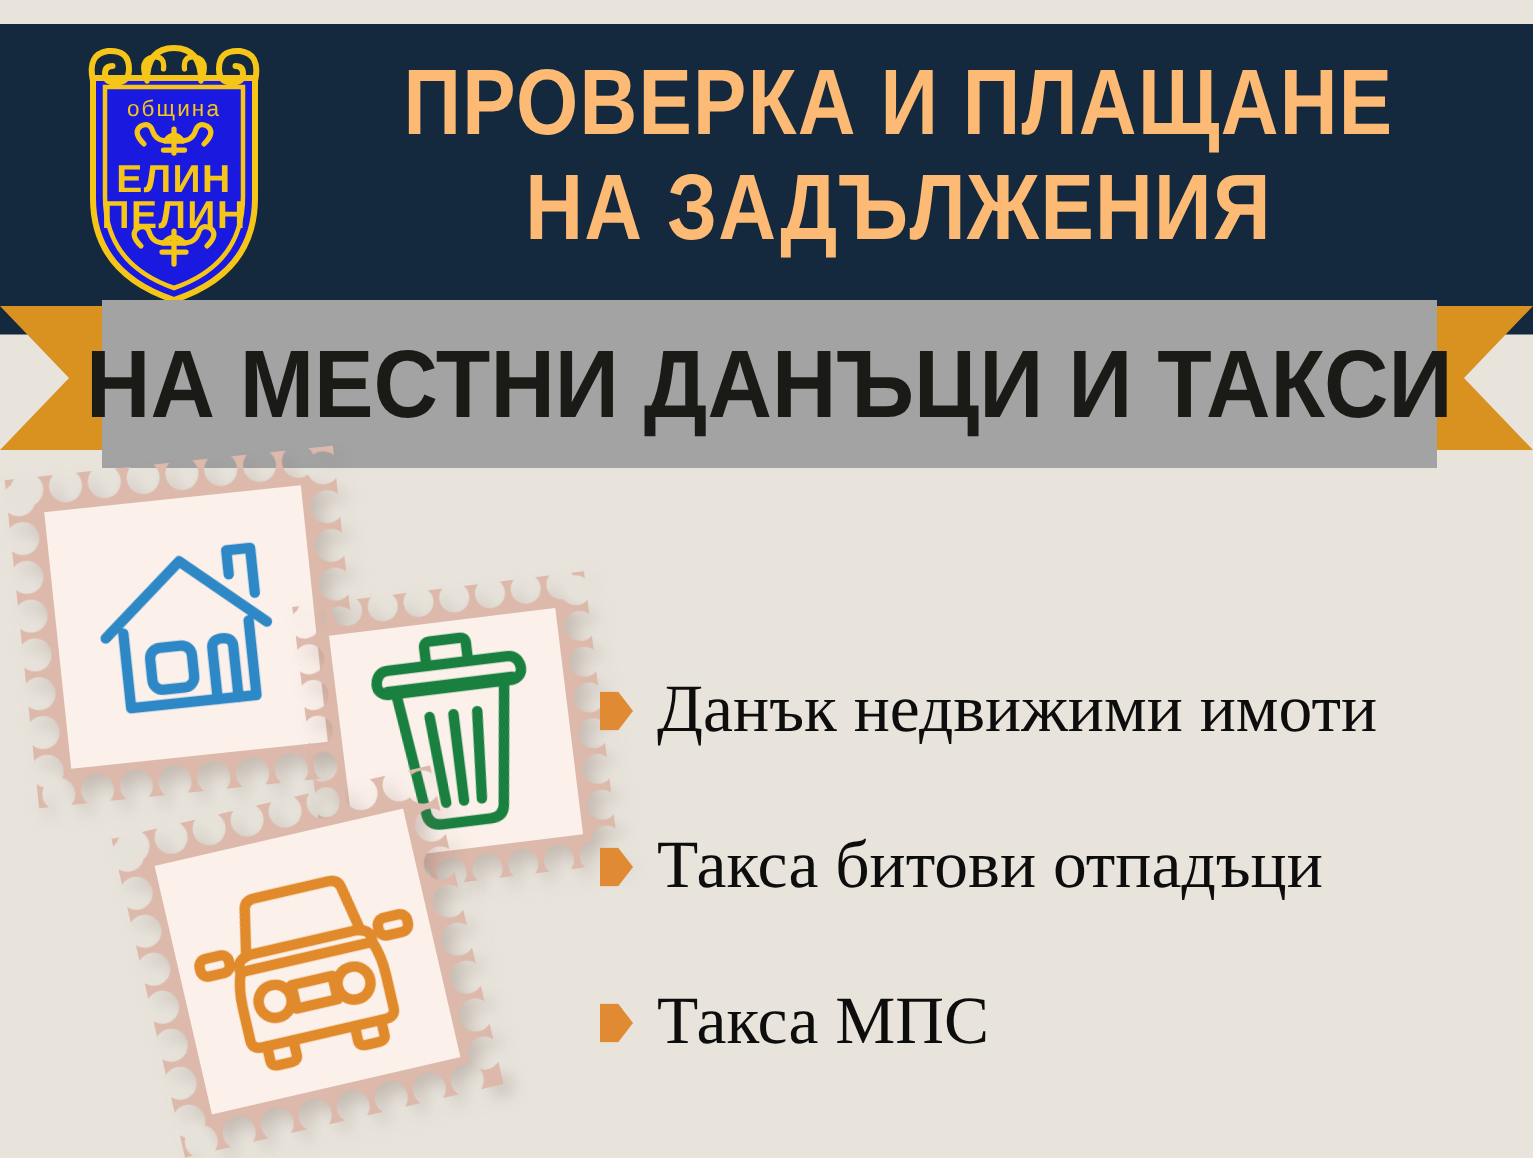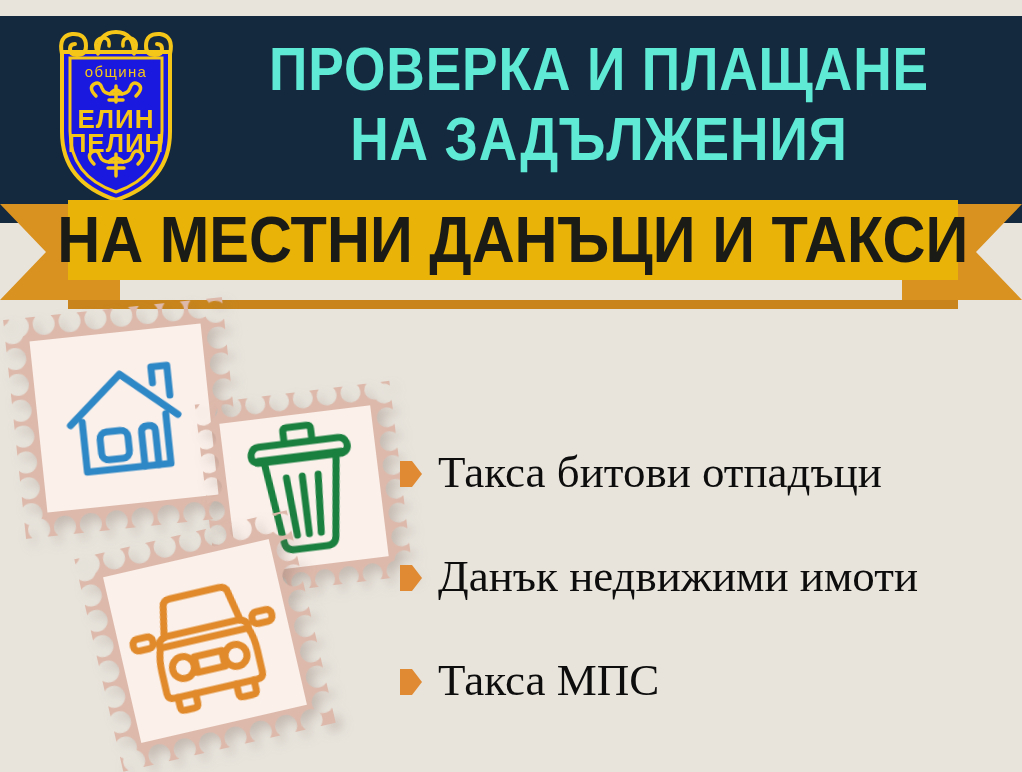--- a/index.html
+++ b/index.html
@@ -12,21 +12,21 @@
   
   .header{
     position:absolute;left:0;top:16px;width:1022px;height:207px;
     background:#14293d;overflow:hidden;
   }
   .logo{
     position:absolute;left:36px;top:8px;width:160px;height:182px;
   }
   .header-titles{
     position:absolute;left:196px;top:18px;width:806px;
-    text-align:center;color:#5eead4;
+    text-align:center;color:#fdba74;
   }
   .title-line{
     font-family:"Liberation Sans",sans-serif;
     font-weight:bold;
     font-size:62px;
     line-height:70px;
     letter-spacing:1px;
     transform:scaleX(0.86);
     transform-origin:center center;
     white-space:nowrap;
@@ -44,22 +44,22 @@
   }
   .ribbon-tail.right{
     right:0;
     clip-path:polygon(0 0,120px 0,74px 48px,120px 96px,0 96px);
   }
   .ribbon-shadow{
     position:absolute;left:68px;top:104px;width:890px;height:9px;
     background:#c9851b;
   }
   .ribbon-band{
-    position:absolute;left:68px;top:200px;width:890px;height:80px;
-    background:#eab308;
+    position:absolute;left:68px;top:200px;width:890px;height:112px;
+    background:#a3a3a3;
     display:flex;align-items:center;justify-content:center;
   }
   .ribbon-text{
     font-family:"Liberation Sans",sans-serif;
     font-weight:bold;font-size:64px;color:#1a1a17;
     letter-spacing:0px;white-space:nowrap;
     transform:scaleX(0.93);
   }
 
   
@@ -301,26 +301,26 @@
       <rect x="38" y="92" width="20" height="12" rx="5"></rect>
       <rect x="160" y="92" width="20" height="12" rx="5"></rect>
     </g>
   </svg>
 </div>
 
 <div class="bullet-list">
 
   <div class="bullet-row">
     <span class="bullet-marker"></span>
-    <span class="bullet-text">Такса битови отпадъци</span>
+    <span class="bullet-text">Данък недвижими имоти</span>
   </div>
 
   <div class="bullet-row">
     <span class="bullet-marker"></span>
-    <span class="bullet-text">Данък недвижими имоти</span>
+    <span class="bullet-text">Такса битови отпадъци</span>
   </div>
 
   <div class="bullet-row">
     <span class="bullet-marker"></span>
     <span class="bullet-text">Такса МПС</span>
   </div>
 
 </div>
 
 </body></html>

